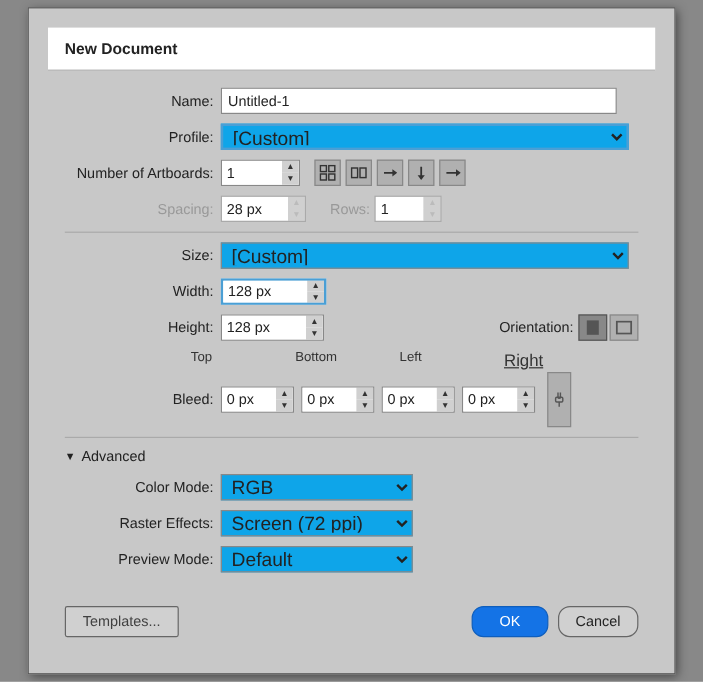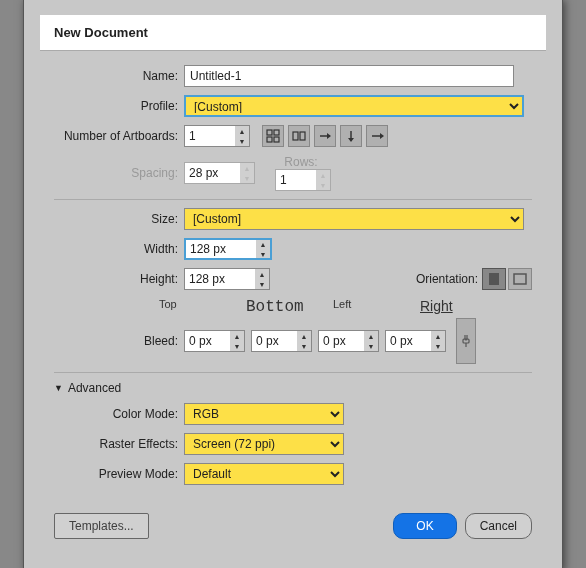--- a/index.html
+++ b/index.html
@@ -54,24 +54,24 @@
 
     input[type="text"] {
       background: #fff;
       border: 1px solid #888;
       padding: 3px 5px;
       font-size: 12px;
       color: #222;
       height: 22px;
     }
     select {
-      background: #fde047;
+      background: #0ea5e9;
       border: 1px solid #888;
       padding: 2px 4px;
-      font-size: 12px;
+      font-size: 16px;
       color: #222;
       height: 22px;
       cursor: pointer;
     }
     .input-full { width: 330px; }
 
     .spinner-wrap {
       display: flex;
       align-items: center;
       border: 1px solid #888;
@@ -231,21 +231,20 @@
     }
     .footer-right {
       display: flex;
       gap: 8px;
     }
 
     .rows-section {
       display: flex;
       align-items: center;
       margin-left: 20px;
-      flex-direction: column;
     }
     .rows-label {
       color: #999;
       margin-right: 4px;
     }
 
     .profile-select {
       width: 340px;
       border: 2px solid #4a9fd5;
     }
@@ -384,21 +383,21 @@
                 <rect x="1" y="1" width="12" height="10" fill="none" stroke="#555" stroke-width="1.5"></rect>
               </svg>
           </div>
         </div>
       </div>
     </div>
 
     <div style="display:flex; flex-direction:column; margin-bottom:6px;">
       <div style="display:flex; margin-left:105px; gap:5px; margin-bottom:2px;">
         <span style="width:82px; font-size:11px; color:#333;">Top</span>
-        <span style="width:82px; font-size:16px; color:#333;font-family:Liberation Mono, monospace;">Bottom</span>
+        <span style="width:82px; font-size:11px; color:#333;">Bottom</span>
         <span style="width:82px; font-size:11px; color:#333;">Left</span>
         <span style="width:82px; font-size:14px; color:#333;text-decoration:underline;">Right</span>
       </div>
       <div style="display:flex; align-items:center;">
         <div class="form-label label-bleed">Bleed:</div>
         <div style="display:flex; gap:6px; align-items:center;">
           <div class="spinner-wrap">
             <input type="text" value="0 px" style="width: 45px;">
             <div class="spinner-btns">
               <button class="spinner-btn">▲</button>

